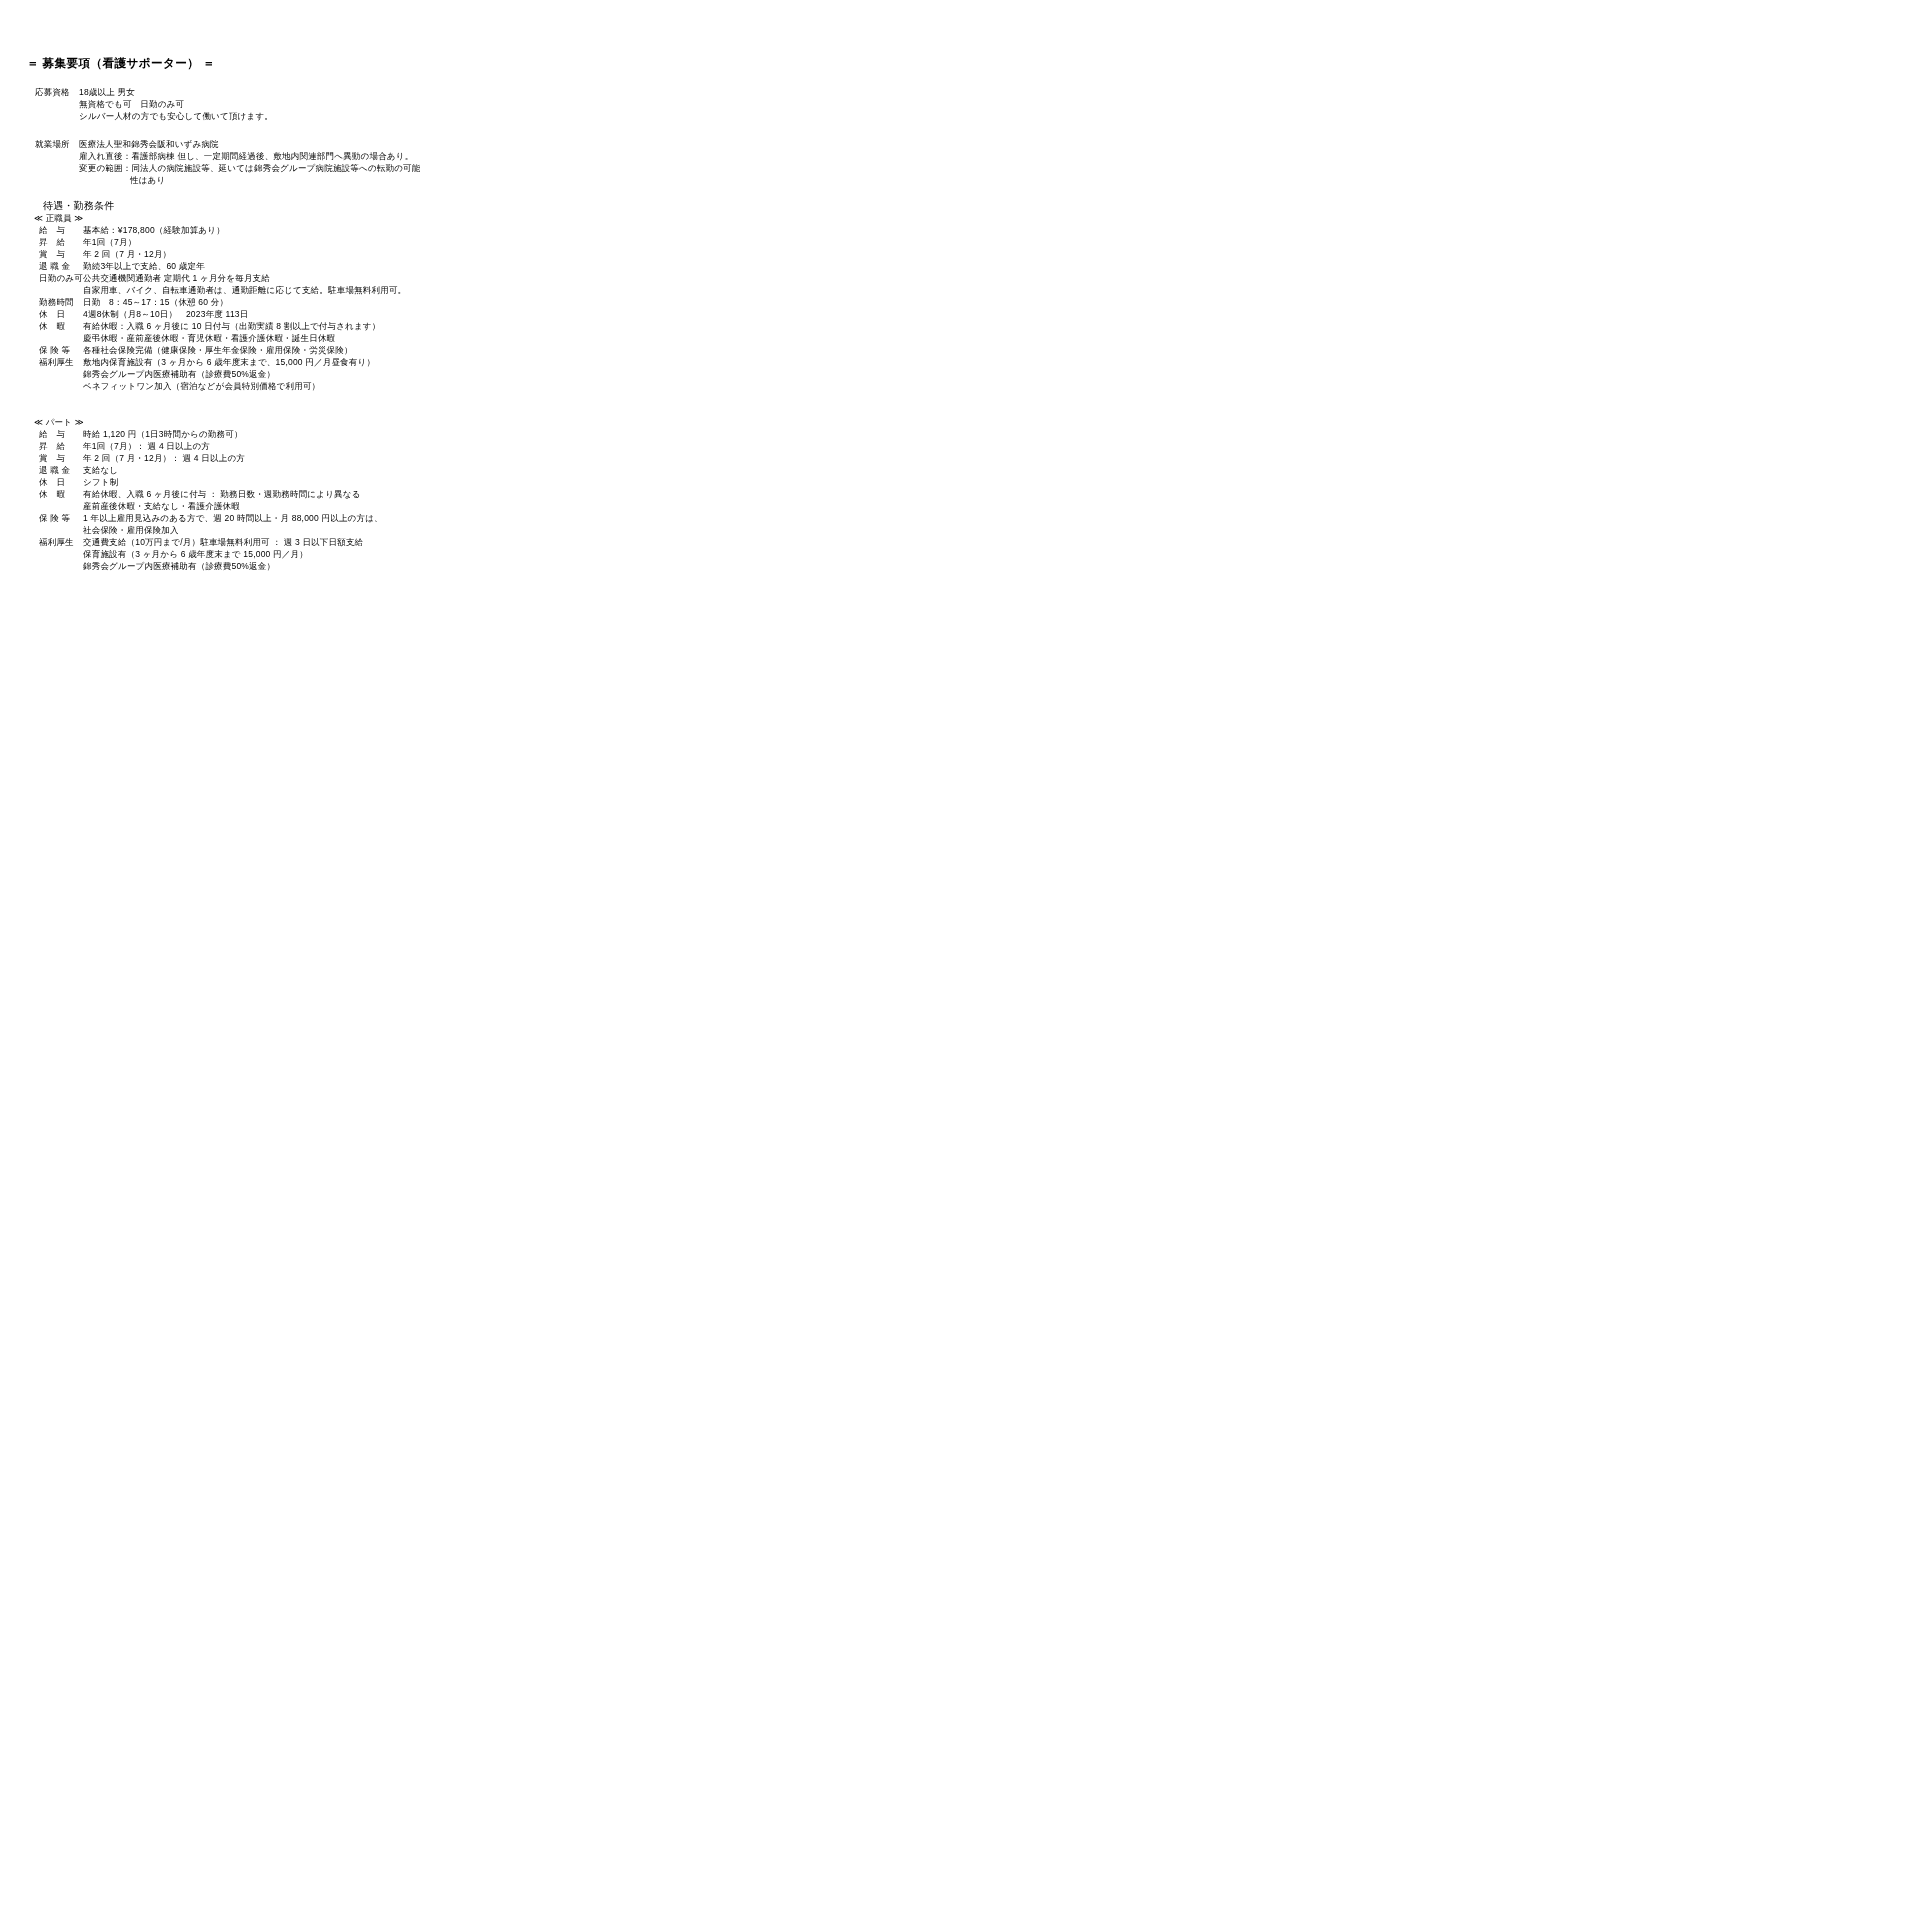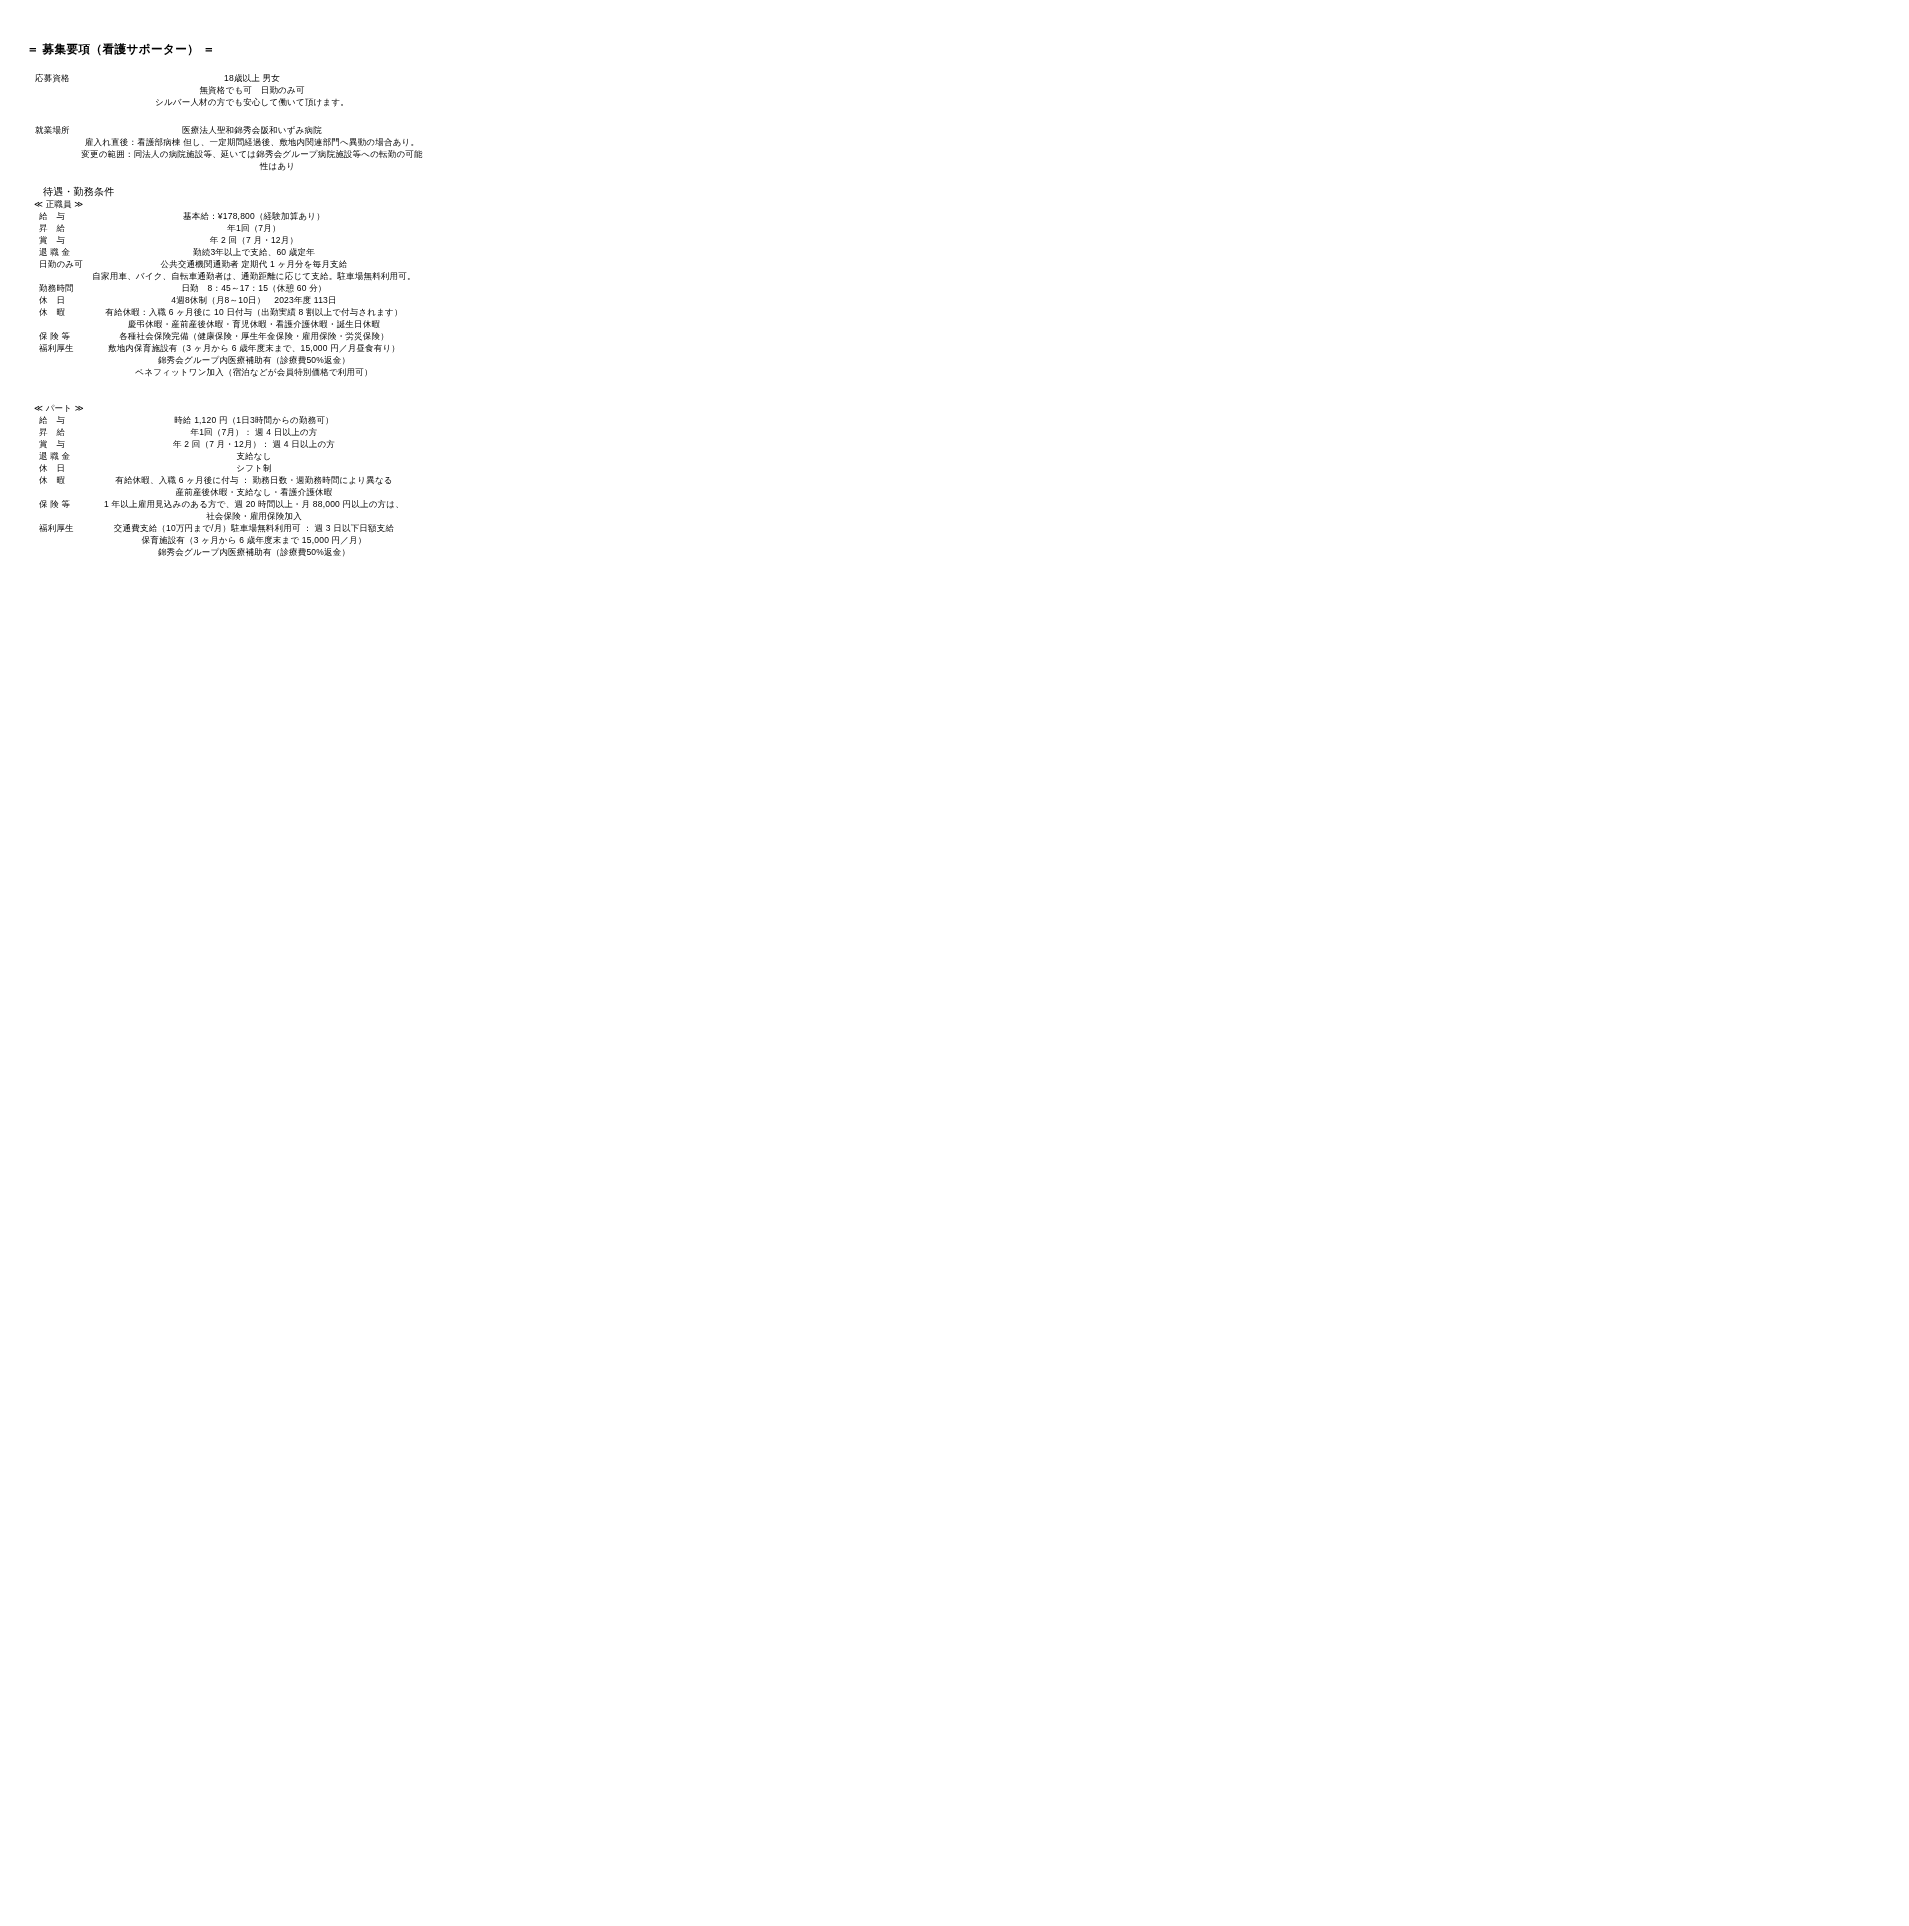--- a/index.html
+++ b/index.html
@@ -4,41 +4,41 @@
 <style>
   html,body{margin:0;padding:0;background:#ffffff;}
   .page{
     width:425px;
     height:601px;
     background:#ffffff;
     color:#000000;
     font-family:"Liberation Sans","DejaVu Sans",sans-serif;
     position:relative;
     box-sizing:border-box;
-    padding-top:41px;
+    padding-top:55px;
     overflow:hidden;
   }
   .title{
     margin-left:27px;
     font-size:11.6px;
     line-height:15.4px;
     font-weight:bold;
     letter-spacing:0.4px;
     white-space:nowrap;
   }
   .sp-a{height:16px;}
   .sp-b{height:15.4px;}
   .sp-c{height:14px;}
   .sp-d{height:24px;}
   .row{display:flex;font-size:8.5px;line-height:12px;letter-spacing:0.2px;}
   .row .label{flex:0 0 auto;white-space:nowrap;}
   .sec .label{margin-left:35px;width:44px;}
   .trow .label{margin-left:39px;width:44px;}
   .value{flex:1 1 auto;min-width:0;}
-  .vline{white-space:nowrap;text-align:center;}
+  .vline{white-space:nowrap;}
   .vline.indent{padding-left:51px;}
   .heading{
     margin-left:43px;
     font-size:10px;
     line-height:12px;
     letter-spacing:0.2px;
   }
   .subheading{
     margin-left:34px;
     font-size:8.5px;

